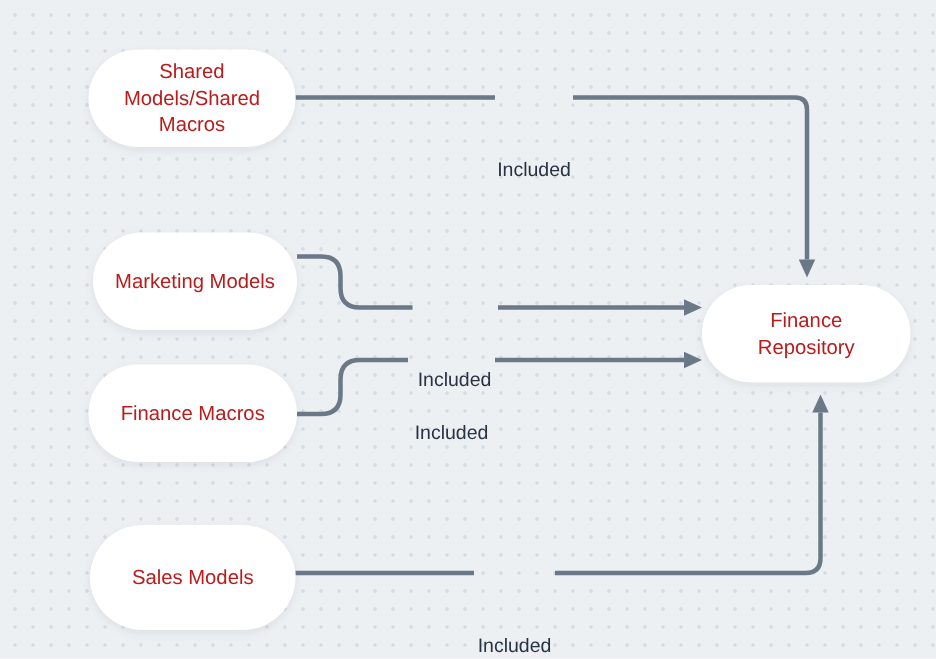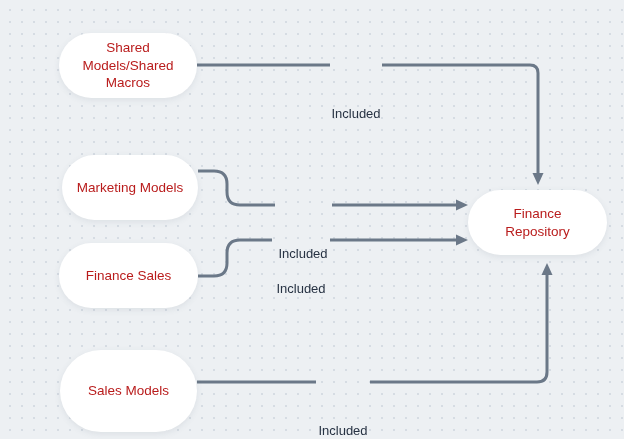--- a/index.html
+++ b/index.html
@@ -77,23 +77,23 @@
       <path d="M197,382 H316" fill="none" stroke-width="3" stroke="#6b7888"></path>
       <path d="M370,382 H537 Q547,382 547,372 V275" fill="none" stroke-width="3" stroke="#6b7888"></path>
       <polygon points="547,263 541.5,275 552.5,275" fill="#6b7888"></polygon>
     </g>
   </svg>
 
   <div class="node" style="left:59px; top:33px; width:138px; height:65px;">Shared Models/Shared Macros</div>
 
   <div class="node" style="left:62px; top:138px; width:136px; height:65px;margin-top:17px;">Marketing Models</div>
 
-  <div class="node" style="left:59px; top:243px; width:139px; height:65px;">Finance Sales</div>
+  <div class="node" style="left:59px; top:243px; width:139px; height:65px;">Finance Macros</div>
 
-  <div class="node" style="left:60px; top:350px; width:137px; height:82px;">Sales Models</div>
+  <div class="node" style="left:60px; top:350px; width:137px; height:70px;">Sales Models</div>
 
   <div class="node" style="left:468px; top:190px; width:139px; height:65px;">Finance Repository</div>
 
   <div class="edge-label" style="left:356px; top:65px;">Included</div>
 
   <div class="edge-label" style="left:303px; top:205px;">Included</div>
 
   <div class="edge-label" style="left:301px; top:240px;">Included</div>
 
   <div class="edge-label" style="left:343px; top:382px;">Included</div>

